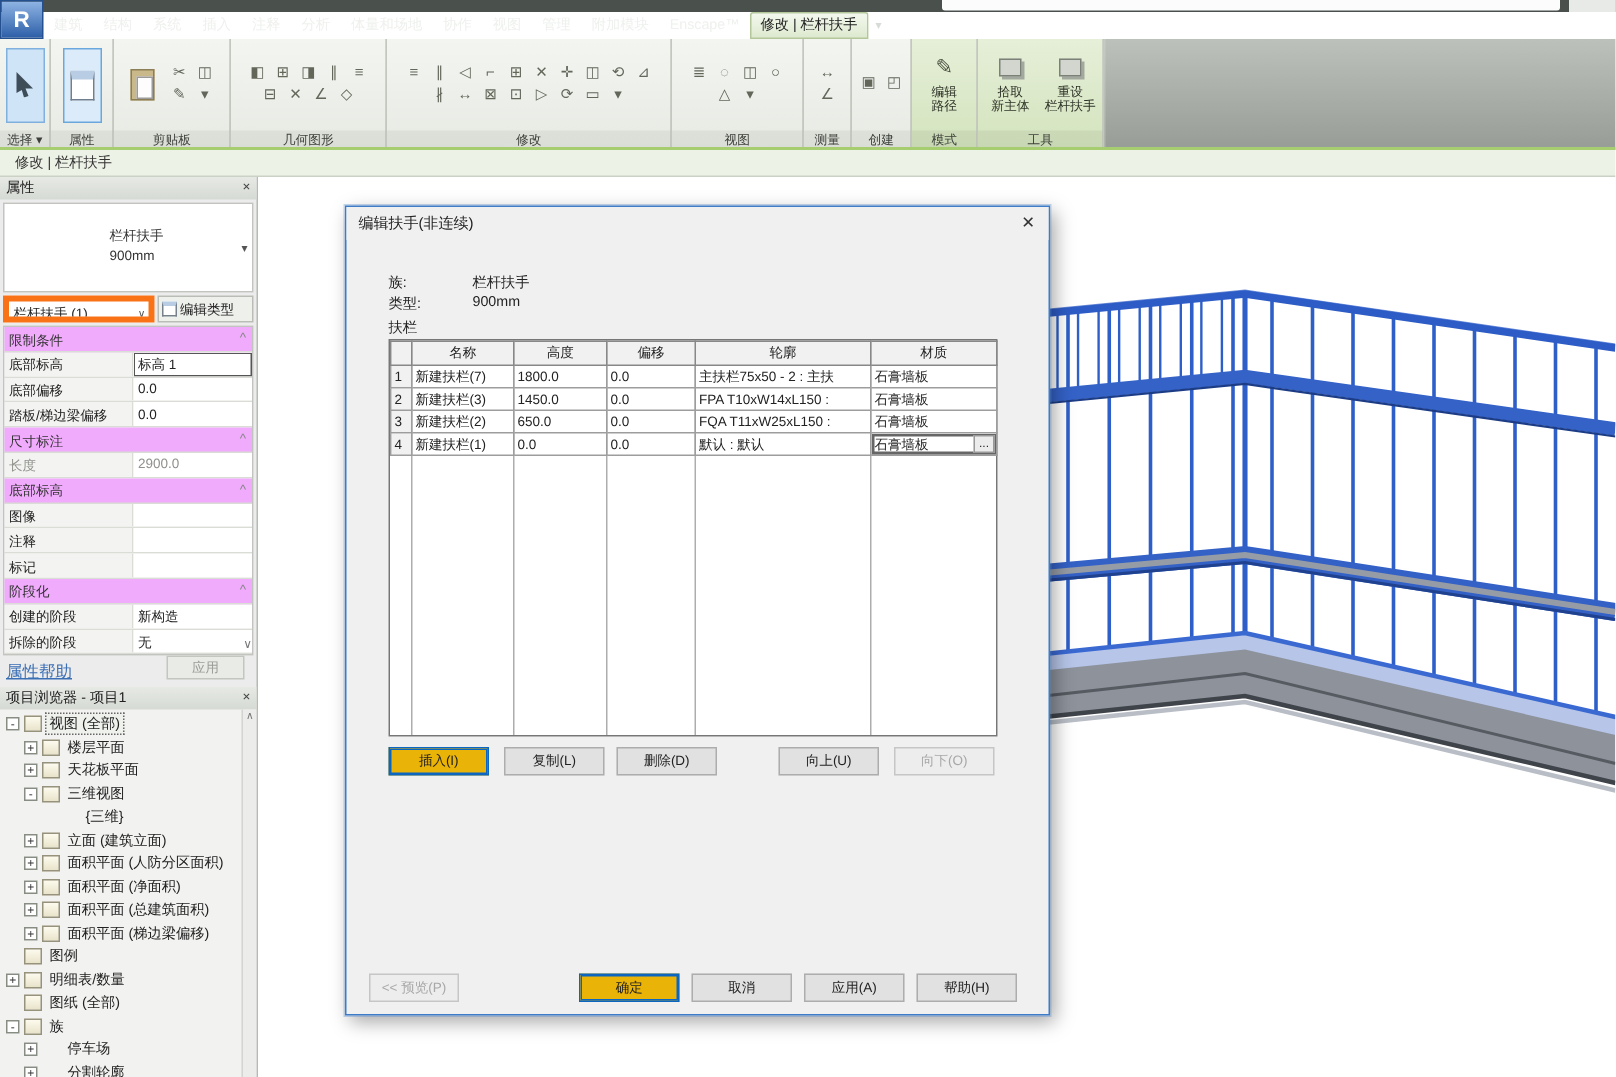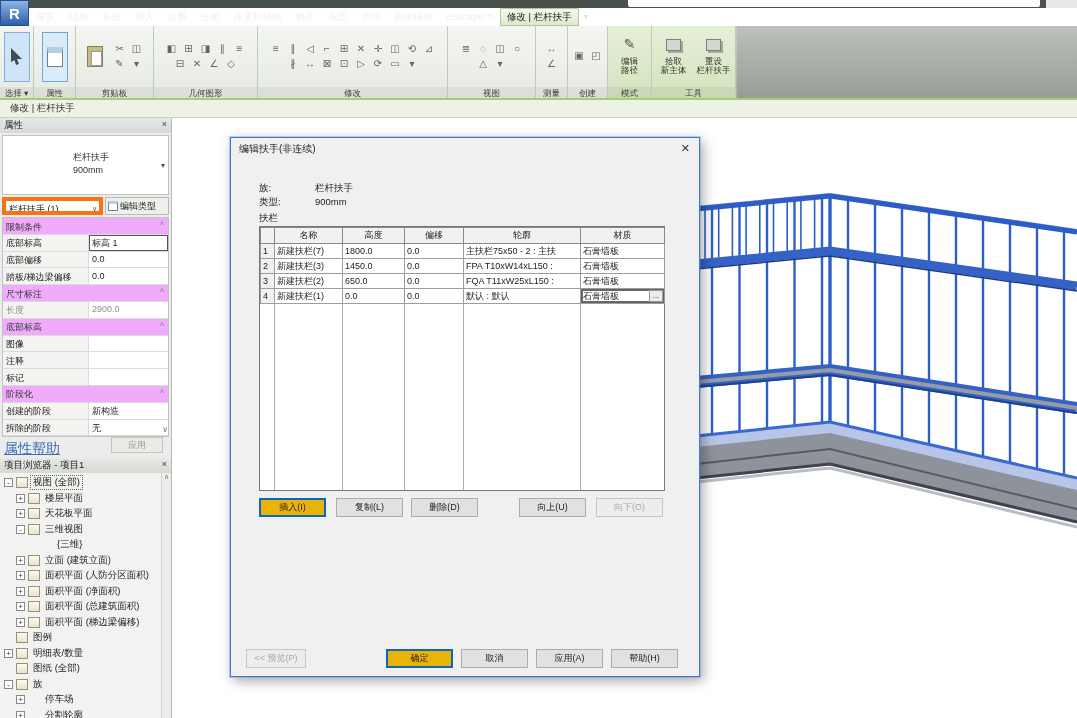--- a/index.html
+++ b/index.html
@@ -62,21 +62,21 @@
   .pgrid{margin:0 2px;background:#fff;border:1px solid #c1c4bf}
   .prow{display:flex;height:16.8px;border-bottom:1px solid #dadcd6;font-size:9px;overflow:hidden}
   .prow .plab{width:86px;padding:2.5px 3px;background:#f3f4f1;border-right:1px solid #dadcd6;white-space:nowrap;overflow:hidden;flex:none}
   .prow .pval{flex:1;padding:2.5px 3px;background:#fff;white-space:nowrap;overflow:hidden}
   .prow.section{background:#f0abfc}
   .prow.section .plab{background:transparent;border-right:none;width:auto;flex:1;color:#333}
   .prow.section::after{content:"^";color:#888;padding:2px 4px 0 0}
   .prow.focused .pval{box-shadow:inset 0 0 0 1px #555}
   .prow.disabled .plab,.prow.disabled .pval{color:#8f928c}
   .props-footer{position:absolute;left:0;bottom:3px;width:100%;height:18px}
-  .help-link{position:absolute;left:4px;top:3px;color:#3b6fb5;text-decoration:underline;font-size:14px}
+  .help-link{position:absolute;left:4px;top:3px;color:#3b6fb5;text-decoration:underline;font-size:11px}
   .apply-btn{position:absolute;right:8px;top:0;width:52px;height:16px;background:#e9ebe7;border:1px solid #c2c6bf;color:#9b9e98;font-size:9px;text-align:center;line-height:14px}
   .scroll-hint{position:absolute;right:3px;bottom:24px;color:#777;font-size:8px}
 
   .tree{padding-top:2px}
   .trow{display:flex;align-items:center;height:15.5px;white-space:nowrap;font-size:9.5px;cursor:default}
   .exp{width:9px;height:9px;border:1px solid #878d83;background:#fff;font-size:8px;line-height:7px;text-align:center;color:#333;margin-right:3px;flex:none}
   .exp:empty{visibility:hidden}
   .ti{width:12px;height:11px;border:1px solid #97927b;background:linear-gradient(#fdfbee,#e8e3ca);margin-right:3px;flex:none}
   .ti.ic-none{visibility:hidden}
   .trow.selected .tlabel{outline:1px dotted #666;background:#eef1ec}

